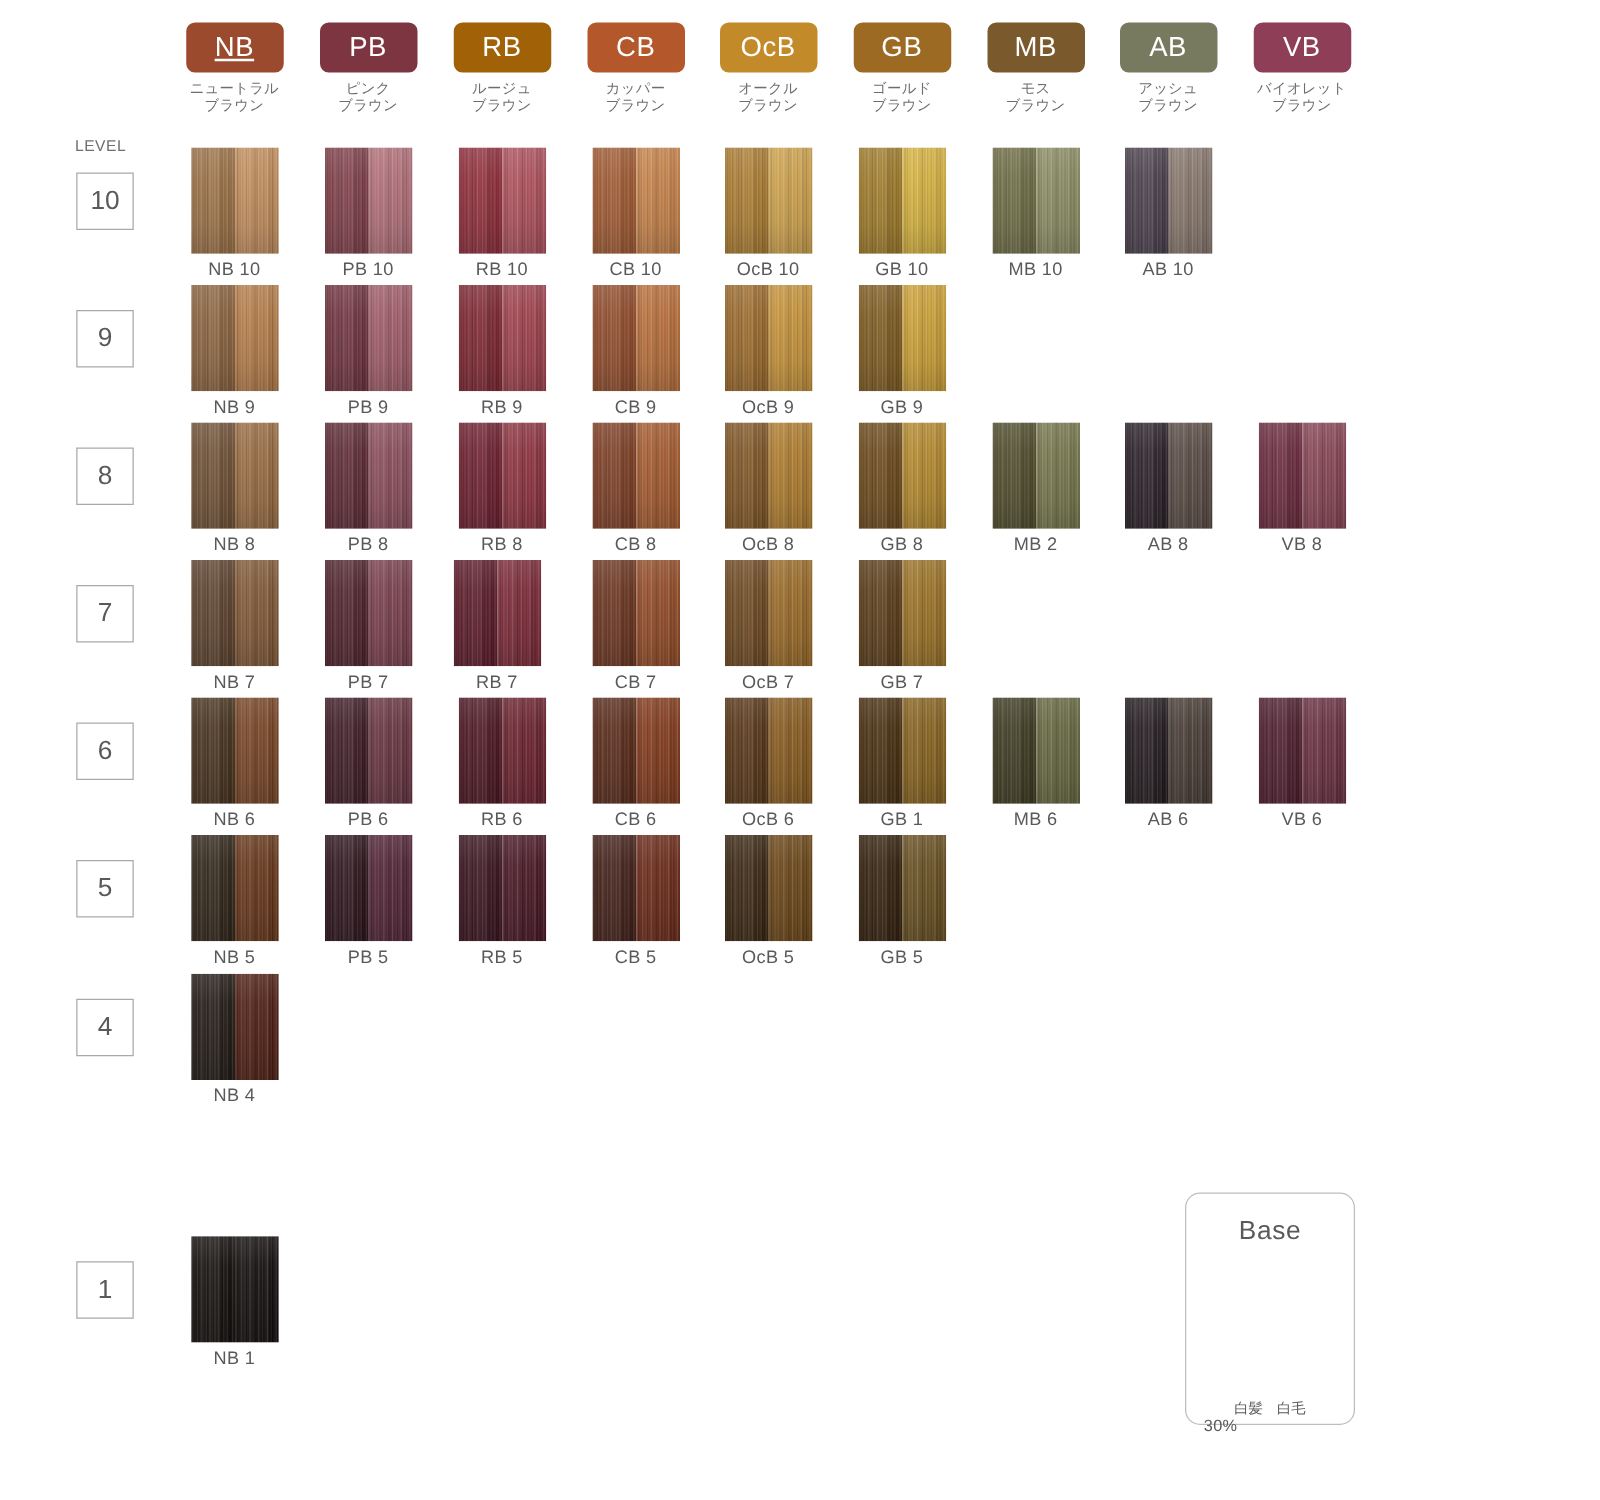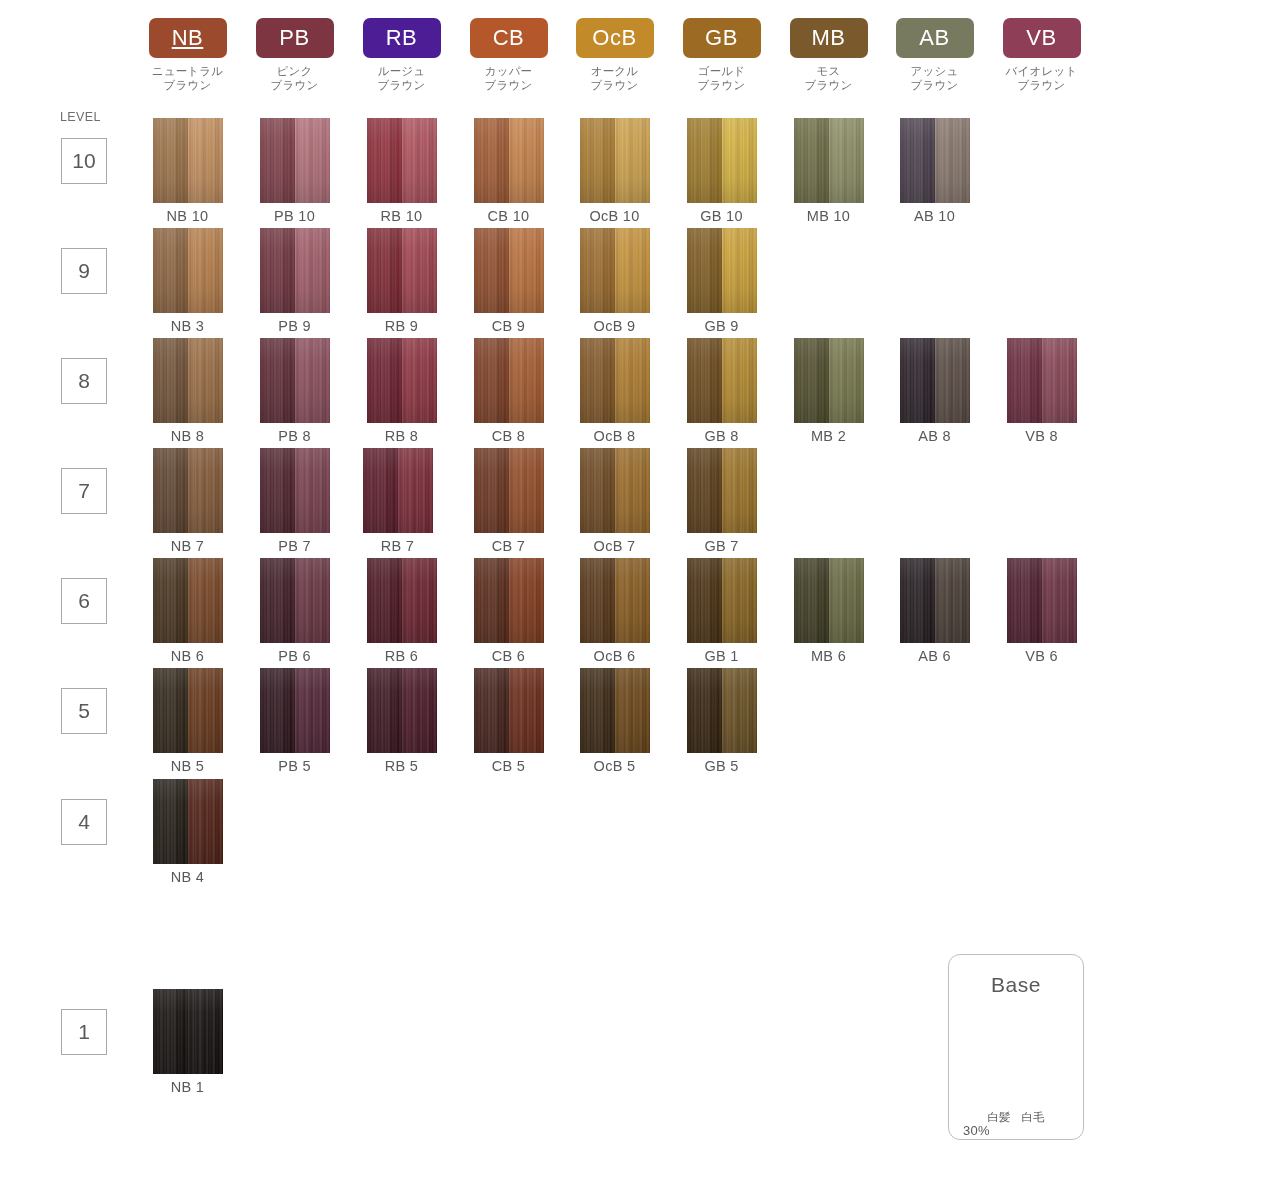--- a/index.html
+++ b/index.html
@@ -166,21 +166,21 @@
     letter-spacing: 0.5px;
   }
   #base-swatch {
     width: 72px;
     height: 92px;
     margin: 11px auto 0 auto;
     position: relative;
     overflow: hidden;
   }
   #base-labels {
-    margin-top: 10px;
+    margin-top: 20px;
     text-align: center;
     font-size: 11.5px;
     line-height: 14px;
     color: #58595b;
   }
   #base-labels .row1 span { margin: 0 4px; }
   #base-labels .row2 {
     text-align: left;
     padding-left: 14px;
     font-size: 13px;
@@ -195,21 +195,21 @@
       <div class="cat-tag" style="background: rgb(156, 74, 45); text-decoration: underline;">NB</div>
       <div class="cat-jp">ニュートラル
 ブラウン</div>
     </div>
     <div class="cat-col" style="left: 241px;">
       <div class="cat-tag" style="background: rgb(125, 54, 65);">PB</div>
       <div class="cat-jp">ピンク
 ブラウン</div>
     </div>
     <div class="cat-col" style="left: 348px;">
-      <div class="cat-tag" style="background: #4c1d95;">RB</div>
+      <div class="cat-tag" style="background: #a16207;">RB</div>
       <div class="cat-jp">ルージュ
 ブラウン</div>
     </div>
     <div class="cat-col" style="left: 455px;">
       <div class="cat-tag" style="background: rgb(180, 87, 42);">CB</div>
       <div class="cat-jp">カッパー
 ブラウン</div>
     </div>
     <div class="cat-col" style="left: 561px;">
       <div class="cat-tag" style="background: rgb(194, 138, 40);">OcB</div>
@@ -332,21 +332,21 @@
       <div class="swatch-label">AB 10</div>
     </div>
     <div class="swatch-cell" style="left: 134px; top: 228px;">
       <div class="swatch">
         <div class="half l" style="background: linear-gradient(90deg, rgb(138, 99, 64) 0%, rgb(152, 113, 78) 45%, rgb(128, 89, 54) 100%);"></div>
         <div class="half r" style="background: linear-gradient(90deg, rgb(192, 137, 87) 0%, rgb(184, 129, 79) 50%, rgb(176, 121, 71) 100%);"></div>
         <div class="strands"></div>
         <div class="strands2"></div>
         <div class="sheen"></div>
       </div>
-      <div class="swatch-label">NB 3</div>
+      <div class="swatch-label">NB 9</div>
     </div>
     <div class="swatch-cell" style="left: 241px; top: 228px;">
       <div class="swatch">
         <div class="half l" style="background: linear-gradient(90deg, rgb(110, 52, 63) 0%, rgb(124, 66, 77) 45%, rgb(100, 42, 53) 100%);"></div>
         <div class="half r" style="background: linear-gradient(90deg, rgb(170, 104, 116) 0%, rgb(162, 96, 108) 50%, rgb(154, 88, 100) 100%);"></div>
         <div class="strands"></div>
         <div class="strands2"></div>
         <div class="sheen"></div>
       </div>
       <div class="swatch-label">PB 9</div>

